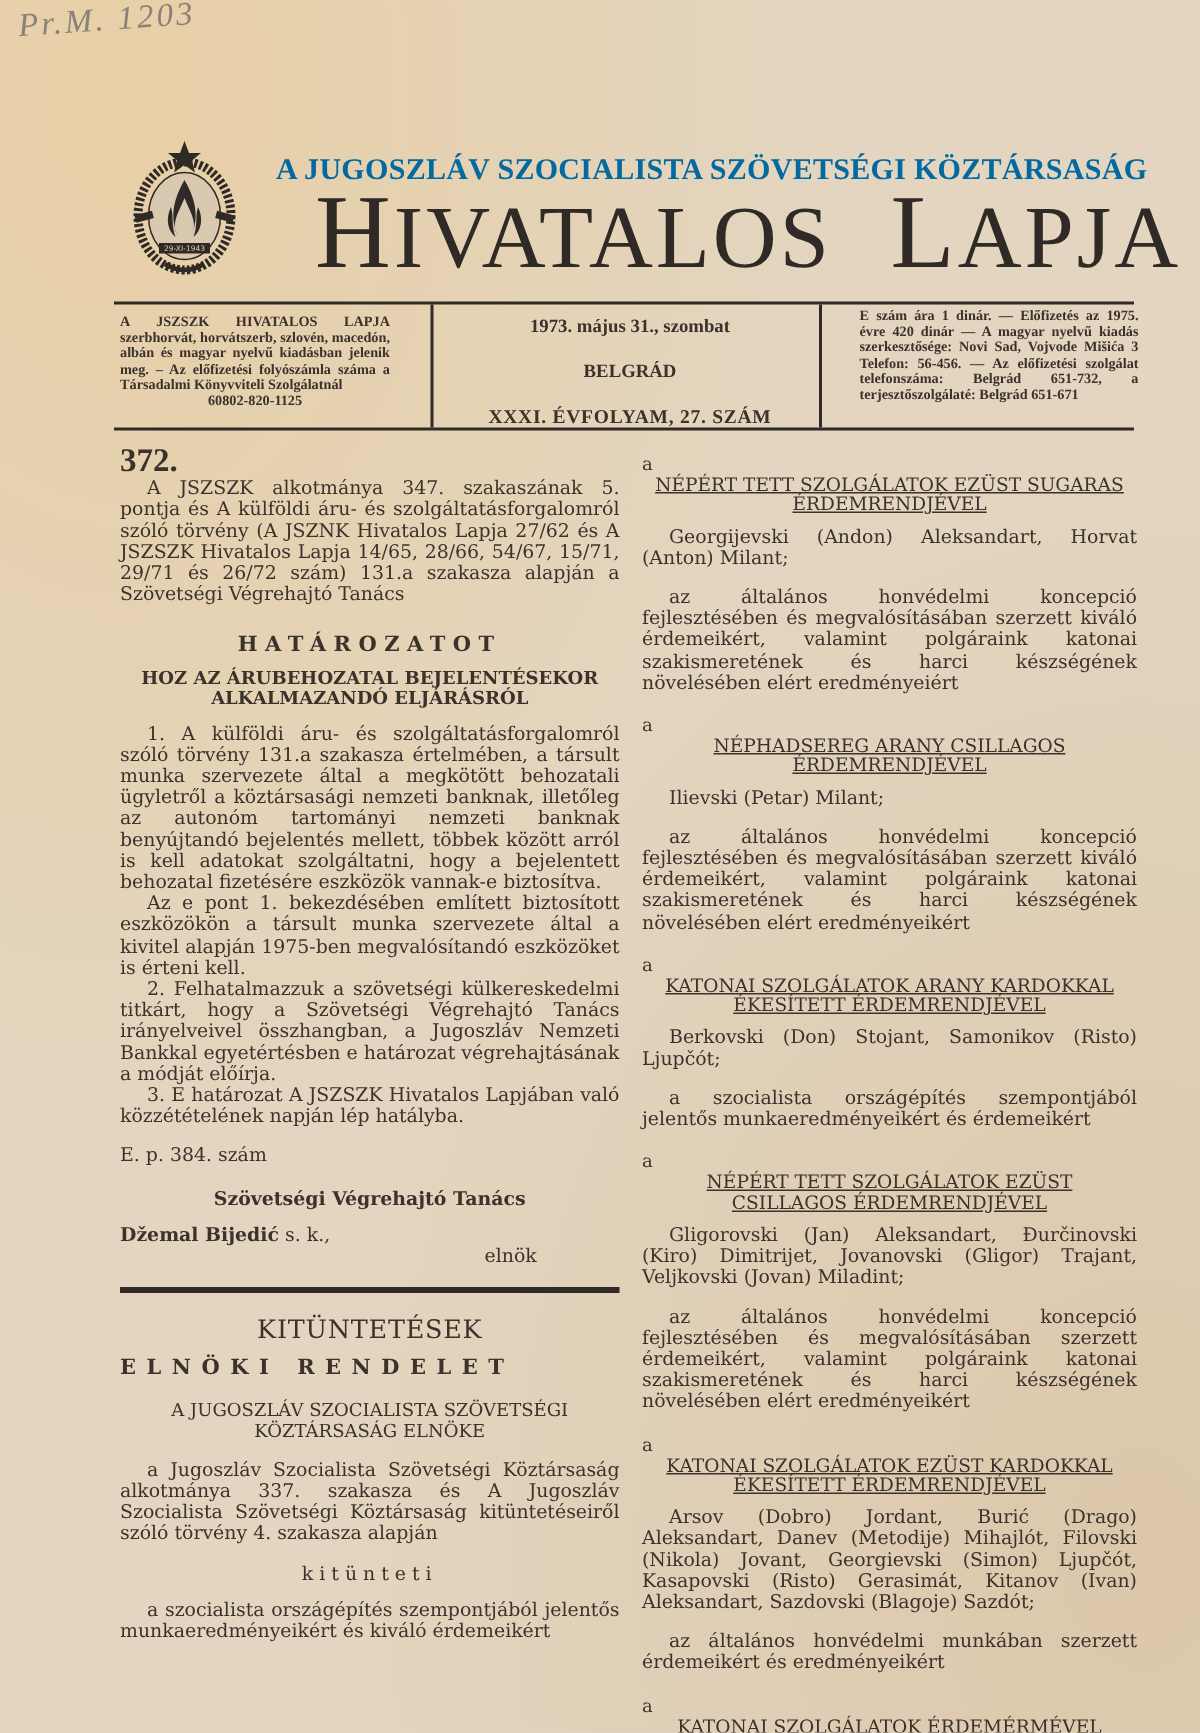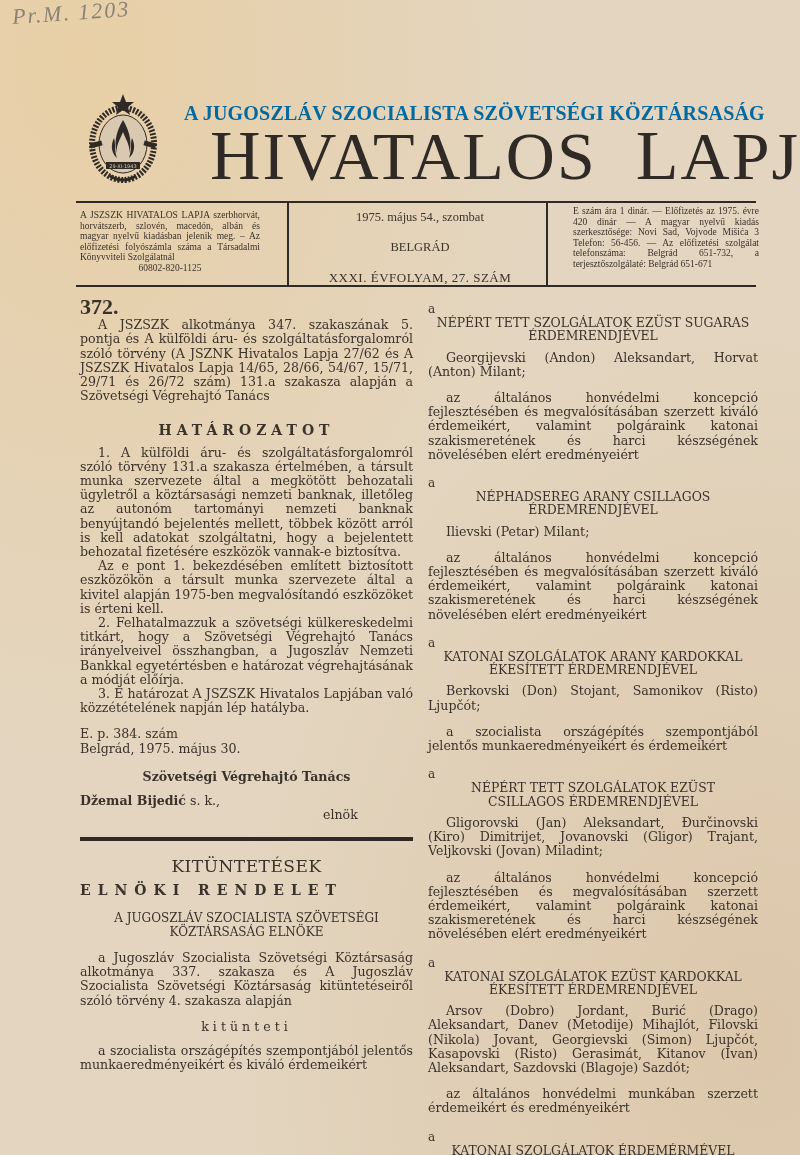--- a/index.html
+++ b/index.html
@@ -22,24 +22,24 @@
   .supertitle {
     position: absolute; left: 96px; top: 10px;
     font-family: Liberation Serif, serif; font-weight: bold;
     font-size: 20px; letter-spacing: 0.2px; color: #0369a1; white-space: nowrap;
   }
   .title {
     position: absolute; left: 122px; top: 28px;
     font-family: "Liberation Serif", serif; font-size: 70px; line-height: 72px;
     color: #2f2a25; letter-spacing: 2px; white-space: nowrap;
   }
-  .title .small { font-size: 68px; }
+  .title .small { font-size: 59px; }
   .rule { position: absolute; background: #2f2a25; }
   .infobox {
-    position: absolute; font-family: "Liberation Serif", serif; font-weight: normal;
+    position: absolute; font-family: "Liberation Serif", serif; font-weight: bold;
     color: #3a322b;
   }
   .info-left { left: 80px; top: 210px; width: 180px; font-size: 9.5px; line-height: 10.6px; text-align: justify; }
   .info-left .c { text-align: center; display: block; }
   .info-mid { left: 290px; top: 210px; width: 260px; text-align: center; font-size: 12.5px; }
   .info-mid div { margin-bottom: 15px; }
   .info-mid .vol { font-size: 13px; letter-spacing: 0.5px; }
   .info-right { left: 573px; top: 206px; width: 186px; font-size: 9.5px; line-height: 10.6px; text-align: justify; }
   .col { position: absolute; top: 300px; font-size: 12.6px; line-height: 14.2px; text-align: justify; }
   .col-left { left: 80px; width: 333px; }
@@ -52,21 +52,21 @@
   .sig-org { text-align: center; font-weight: bold; margin: 14px 0 10px 0; }
   .sig-name { padding-right: 0; }
   .sig-title { padding-left: 243px; }
   .thick-rule { height: 4px; background: #2f2a25; margin: 14px 0 0 0; }
   .section-title { text-align: center; font-size: 17px; margin: 18px 0 10px 0; letter-spacing: 0.5px; }
   .elnoki { font-weight: bold; letter-spacing: 7px; font-size: 14px; margin-bottom: 14px; }
   .president { text-align: center; font-size: 12px; line-height: 14px; margin-bottom: 12px; }
   .kit { text-align: center; letter-spacing: 4px; margin: 12px 0 10px 0; }
   .mac { letter-spacing: 4px; margin-bottom: 12px; }
   .a-mark { font-size: 12px; margin-top: 2px; }
-  .award { text-align: center; font-size: 12.4px; line-height: 13.2px; margin-bottom: 8px; }
+  .award { text-align: center; font-size: 12.4px; line-height: 13.2px; margin-bottom: 8px; text-decoration: underline; }
   .gap { height: 12px; }
 </style>
 </head>
 <body>
 
 <div class="handwrite">Pr.M. 1203</div>
 
 <div class="masthead">
   <svg class="emblem" viewBox="0 0 70 100">
     <polygon points="35,2 38,10 46,10 40,15 42,23 35,18 28,23 30,15 24,10 32,10" fill="#2f2a25"></polygon>
@@ -89,38 +89,38 @@
 <div class="rule" style="left:287px; top:203px; width:1.5px; height:82px;"></div>
 <div class="rule" style="left:546px; top:203px; width:1.5px; height:82px;"></div>
 <div class="rule" style="left:76px; top:285px; width:680px; height:2px;"></div>
 
 <div class="infobox info-left">
   <span>A JSZSZK HIVATALOS LAPJA szerbhorvát, horvátszerb, szlovén, macedón, albán és magyar nyelvű kiadásban jelenik meg. – Az előfizetési folyószámla száma a Társadalmi Könyvviteli Szolgálatnál</span>
   <span class="c">60802-820-1125</span>
 </div>
 
 <div class="infobox info-mid">
-  <div>1975. május 54., szombat</div>
+  <div>1973. május 31., szombat</div>
   <div>BELGRÁD</div>
   <div class="vol">XXXI. ÉVFOLYAM, 27. SZÁM</div>
 </div>
 
 <div class="infobox info-right">E szám ára 1 dinár. — Előfizetés az 1975. évre 420 dinár — A magyar nyelvű kiadás szerkesztősége: Novi Sad, Vojvode Mišića 3 Telefon: 56-456. — Az előfizetési szolgálat telefonszáma: Belgrád 651-732, a terjesztőszolgálaté: Belgrád 651-671</div>
 
 <div class="col col-left">
   <div class="num">372.</div>
   <p class="ind">A JSZSZK alkotmánya 347. szakaszának 5. pontja és A külföldi áru- és szolgáltatásforgalomról szóló törvény (A JSZNK Hivatalos Lapja 27/62 és A JSZSZK Hivatalos Lapja 14/65, 28/66, 54/67, 15/71, 29/71 és 26/72 szám) 131.a szakasza alapján a Szövetségi Végrehajtó Tanács</p>
   <div class="spaced-head">HATÁROZATOT</div>
+  <div class="bold-head">HOZ AZ ÁRUBEHOZATAL BEJELENTÉSEKOR ALKALMAZANDÓ ELJÁRÁSRÓL</div>
   <p class="ind">1. A külföldi áru- és szolgáltatásforgalomról szóló törvény 131.a szakasza értelmében, a társult munka szervezete által a megkötött behozatali ügyletről a köztársasági nemzeti banknak, illetőleg az autonóm tartományi nemzeti banknak benyújtandó bejelentés mellett, többek között arról is kell adatokat szolgáltatni, hogy a bejelentett behozatal fizetésére eszközök vannak-e biztosítva.</p>
   <p class="ind">Az e pont 1. bekezdésében említett biztosított eszközökön a társult munka szervezete által a kivitel alapján 1975-ben megvalósítandó eszközöket is érteni kell.</p>
   <p class="ind">2. Felhatalmazzuk a szövetségi külkereskedelmi titkárt, hogy a Szövetségi Végrehajtó Tanács irányelveivel összhangban, a Jugoszláv Nemzeti Bankkal egyetértésben e határozat végrehajtásának a módját előírja.</p>
   <p class="ind">3. E határozat A JSZSZK Hivatalos Lapjában való közzétételének napján lép hatályba.</p>
   <div class="gap"></div>
   <p>E. p. 384. szám</p>
-  <p>Belgrád, 1975. május 30.</p>
   <div class="sig-org">Szövetségi Végrehajtó Tanács</div>
   <div class="sig-name"><b>Džemal Bijedić</b> <span>s. k.,</span></div>
   <div class="sig-title">elnök</div>
   <div class="thick-rule"></div>
   <div class="section-title">KITÜNTETÉSEK</div>
   <div class="elnoki">ELNÖKI RENDELET</div>
   <div class="president">A JUGOSZLÁV SZOCIALISTA SZÖVETSÉGI KÖZTÁRSASÁG ELNÖKE</div>
   <p class="ind">a Jugoszláv Szocialista Szövetségi Köztársaság alkotmánya 337. szakasza és A Jugoszláv Szocialista Szövetségi Köztársaság kitüntetéseiről szóló törvény 4. szakasza alapján</p>
   <div class="kit">kitünteti</div>
   <p class="ind">a szocialista országépítés szempontjából jelentős munkaeredményeikért és kiváló érdemeikért</p>

